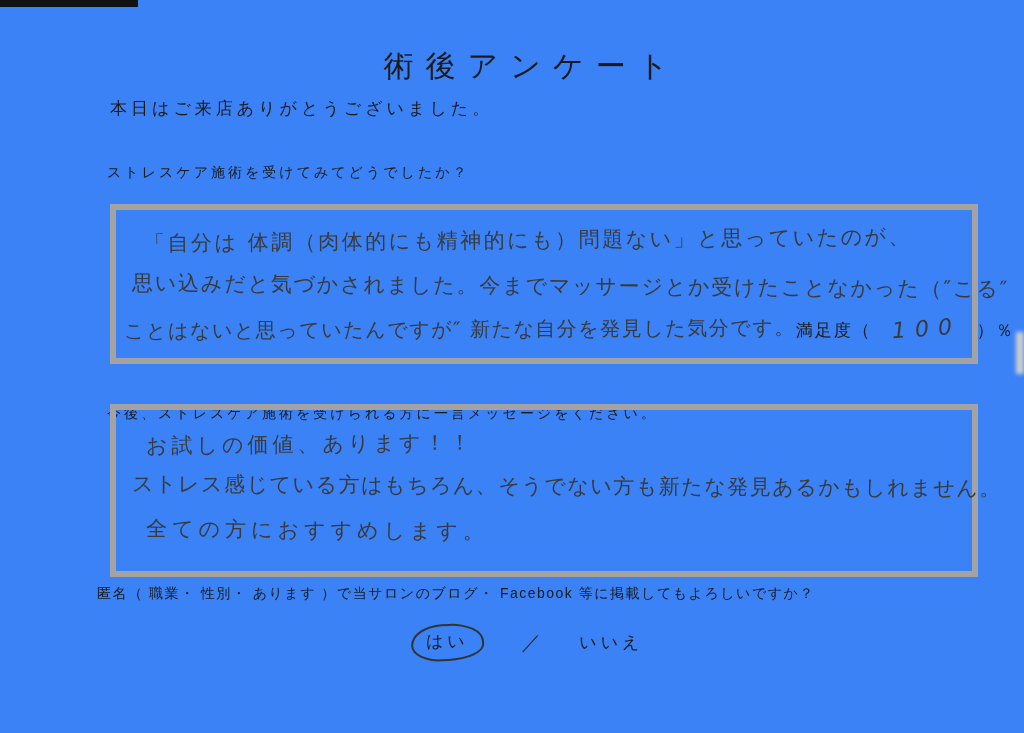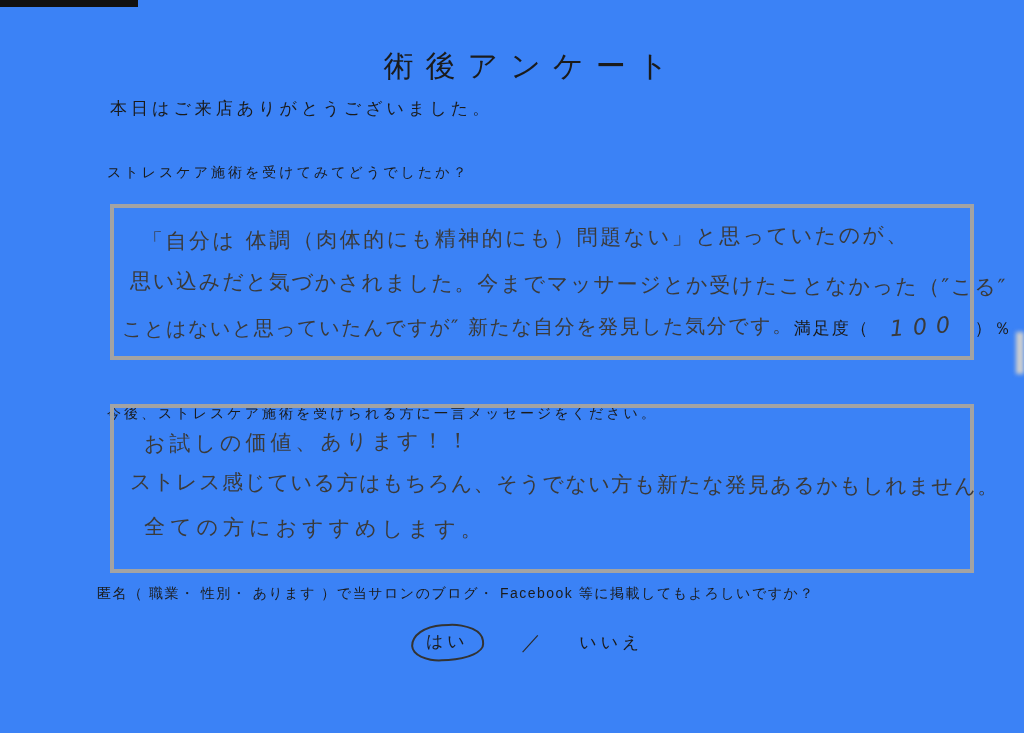--- a/index.html
+++ b/index.html
@@ -39,21 +39,21 @@
     font-size:17px;letter-spacing:4px;
   }
   .question{
     font-size:14px;letter-spacing:3px;
   }
   .q1{position:absolute;top:164px;left:107px;}
   .q2{position:absolute;top:377px;left:107px;margin-top:28px;}
   .q3{position:absolute;top:585px;left:97px;letter-spacing:1.5px;}
   .answer-box{
     position:absolute;left:110px;
-    border:4px solid #a3a3a3;
+    border:6px solid #a3a3a3;
     background:transparent;
   }
   .box1{top:204px;width:856px;height:148px;}
   .box2{top:404px;width:856px;height:161px;}
   .hw-line{position:absolute;font-size:21px;letter-spacing:2.5px;}
   .b1-l1{top:16px;left:28px;transform:rotate(-0.5deg);}
   .b1-l2{top:62px;left:16px;transform:rotate(0.4deg);letter-spacing:1.8px;}
   .b1-l3row{
     position:absolute;top:106px;left:8px;right:8px;
     display:flex;justify-content:space-between;align-items:baseline;

